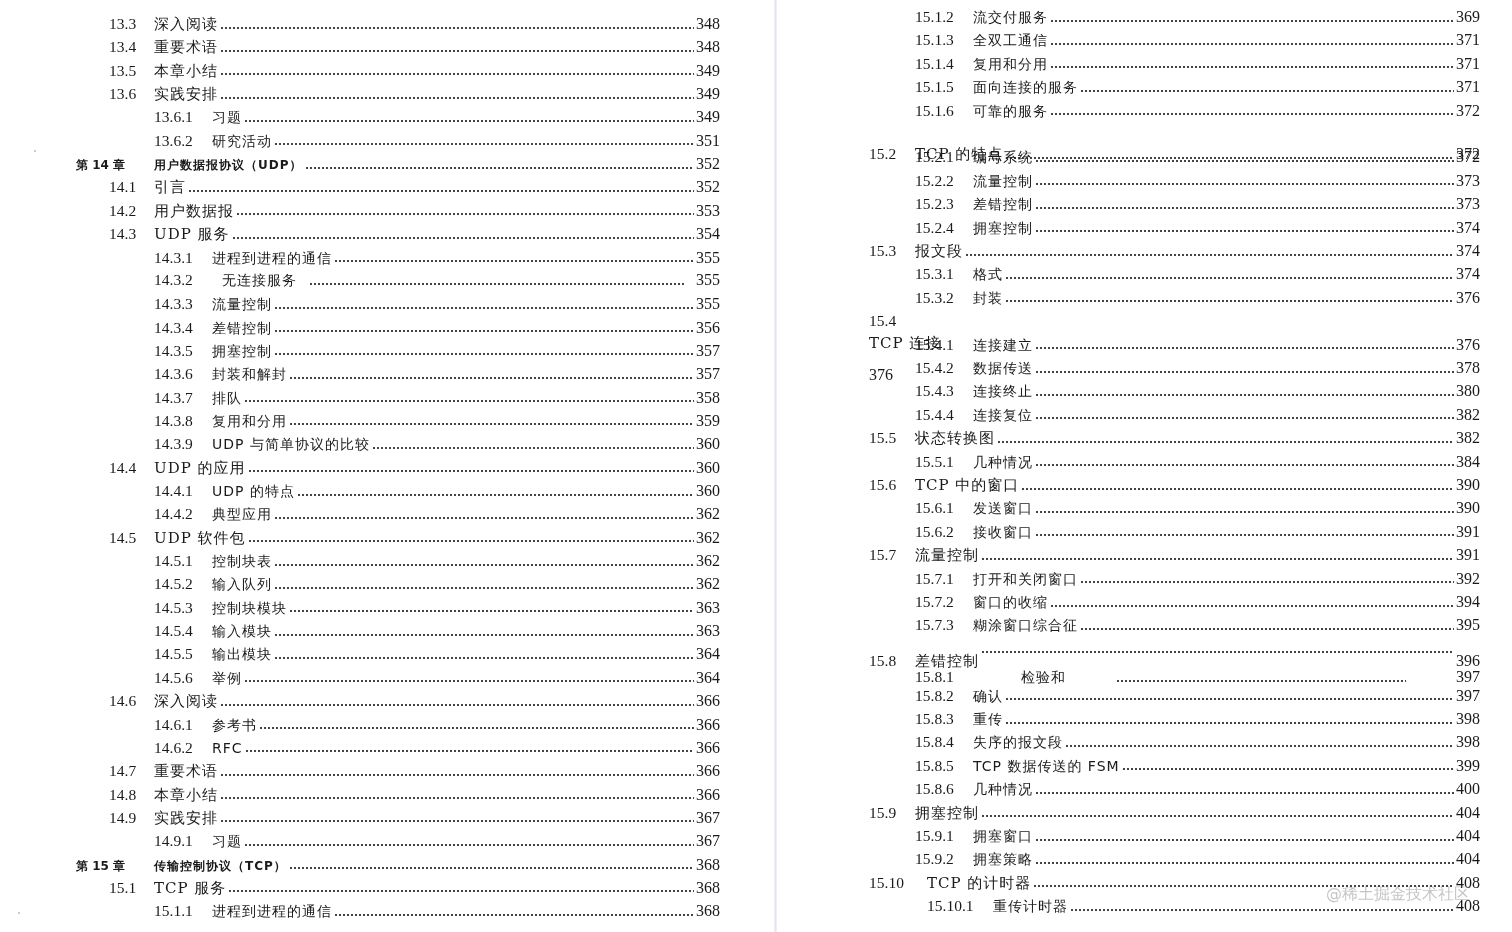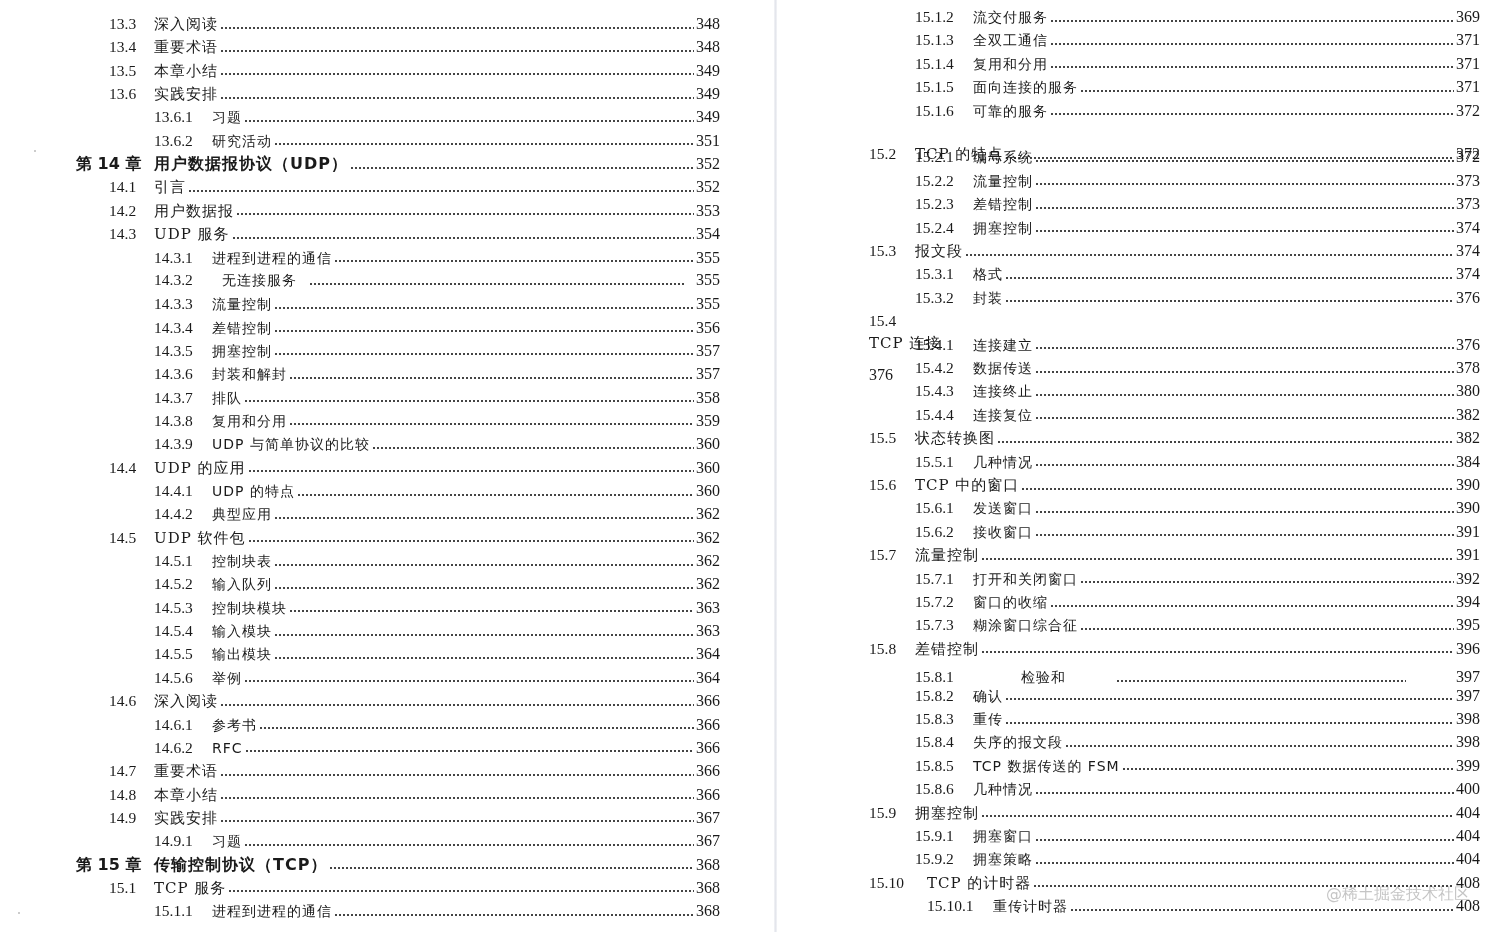--- a/index.html
+++ b/index.html
@@ -22,21 +22,21 @@
       height: 23px; font-size: 15px; line-height: 23px; white-space: nowrap;
     }
     .toc-num { font-family: "Liberation Serif", serif; font-size: 15.5px; flex: 0 0 auto; }
     .toc-title { flex: 0 0 auto; letter-spacing: 1px; }
     .toc-leader {
       flex: 1 1 auto; margin: 0 2px; height: 2px; align-self: center; margin-top: 8px;
       background-image: radial-gradient(circle, #444 0.8px, transparent 1px);
       background-size: 4px 2px; background-repeat: repeat-x;
     }
     .toc-page { font-family: "Liberation Serif", serif; font-size: 16px; flex: 0 0 auto; }
-    .lvl-chapter .toc-num, .lvl-chapter .toc-title { font-weight: bold; font-family: "DejaVu Sans", sans-serif; font-size: 16px; }
+    .lvl-chapter .toc-num, .lvl-chapter .toc-title { font-weight: bold; font-family: "DejaVu Sans", sans-serif; font-size: 12px; }
     .lvl-sub .toc-title { font-family: "DejaVu Sans", sans-serif; font-size: 14px; }
     .watermark {
       position: absolute; left: 1326px; top: 884px;
       font-family: "DejaVu Sans", sans-serif; font-size: 16px; color: rgba(150,150,150,0.55);
       white-space: nowrap;
     }
     .speck { position: absolute; width: 2px; height: 2px; background: #bbb; border-radius: 1px; }
   </style>
 </head>
 <body>
@@ -436,21 +436,21 @@
     <span class="toc-leader"></span>
     <span class="toc-page">394</span>
   </div>
       <div class="toc-line lvl-sub" style="left: 138px; width: 565px; top: 613.4px;">
     <span class="toc-num" style="width: 58px;">15.7.3</span>
     <span class="toc-title">糊涂窗口综合征</span>
     <span class="toc-leader"></span>
     <span class="toc-page">395</span>
   </div>
       <div class="toc-line lvl-section" style="left: 92px; width: 611px; top: 636.8px;">
-    <span class="toc-num" style="width: 46px;">15.8</span>
+    <span class="toc-num" style="width: 46px; margin-top: 12px;">15.8</span>
     <span class="toc-title">差错控制</span>
     <span class="toc-leader"></span>
     <span class="toc-page">396</span>
   </div>
       <div class="toc-line lvl-sub" style="left: 138px; width: 565px; top: 665px; gap: 48px;">
     <span class="toc-num" style="width: 58px;">15.8.1</span>
     <span class="toc-title">检验和</span>
     <span class="toc-leader"></span>
     <span class="toc-page">397</span>
   </div>

